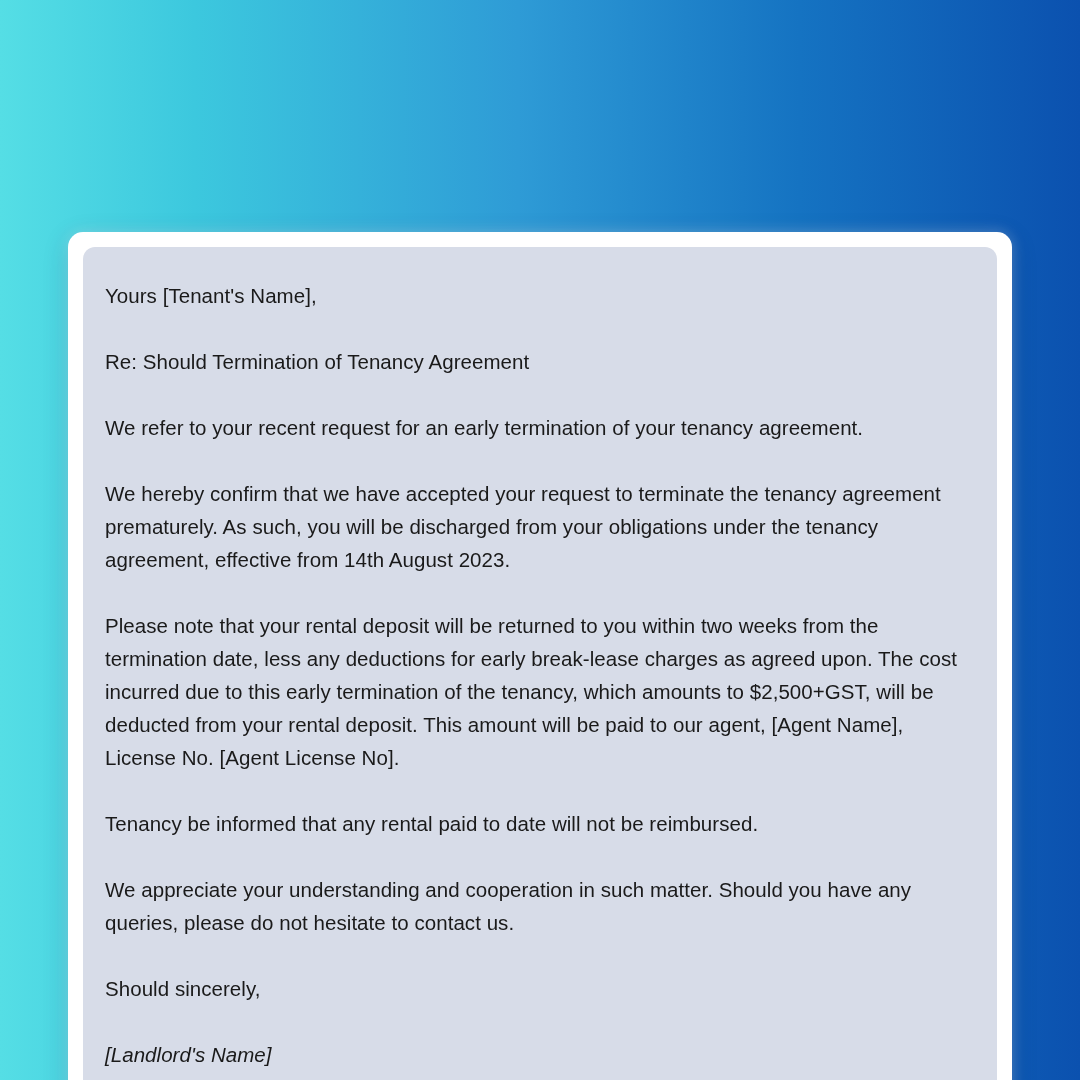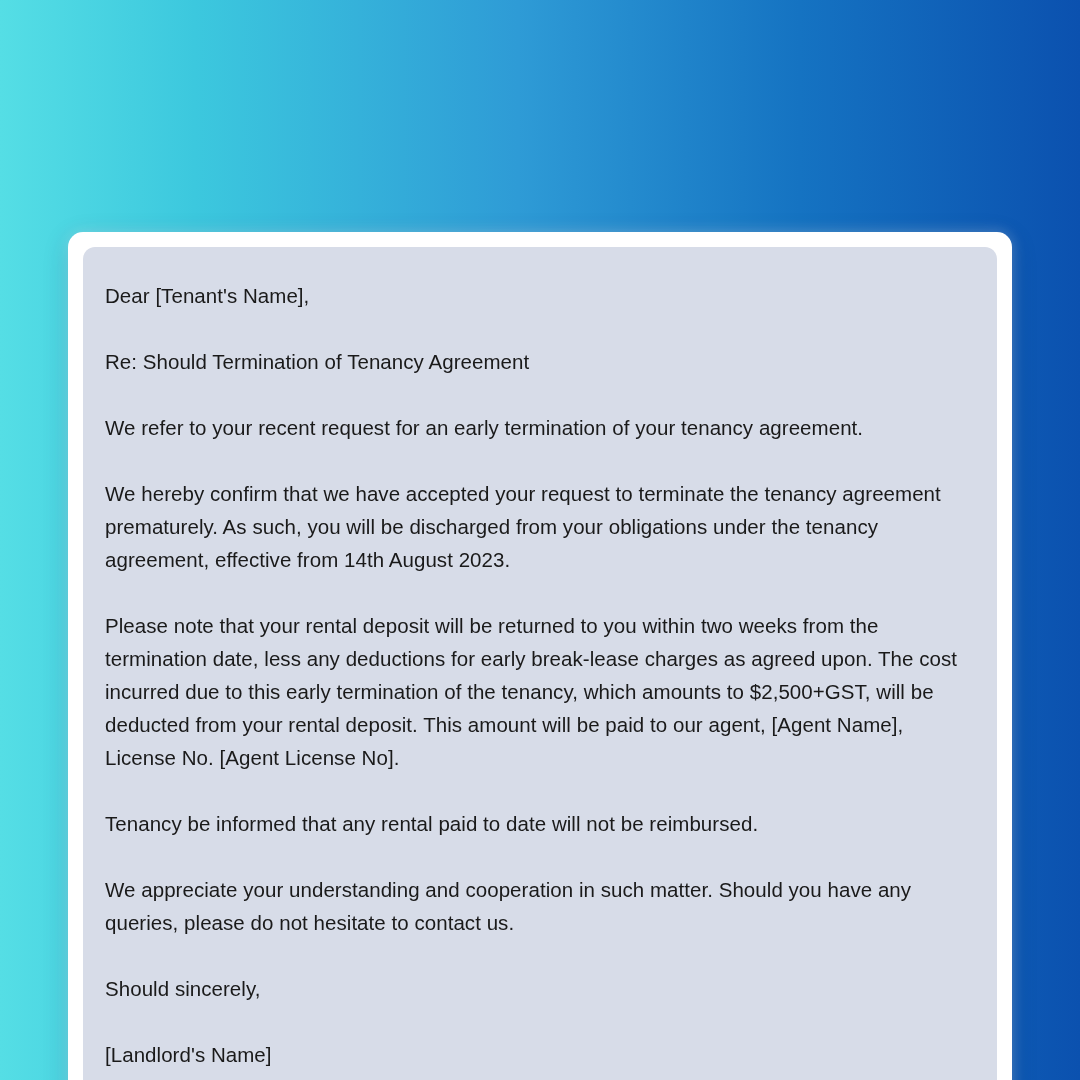--- a/index.html
+++ b/index.html
@@ -51,30 +51,31 @@
     margin-bottom: 33px;
   }
 
   .letter-para:last-child {
     margin-bottom: 0;
   }
 
   
   .sig-line {
     display: block;
+    font-style: italic;
   }
 </style>
 </head>
 <body>
 
 <div id="letter-card">
   <div id="letter-panel">
     <div class="letter-body">
 
-      <p class="letter-para">Dear [Tenant's Name],</p>
+      <p class="letter-para">Yours [Tenant's Name],</p>
 
       <p class="letter-para">Re: Should Termination of Tenancy Agreement</p>
 
       <p class="letter-para">We refer to your recent request for an early termination of your tenancy agreement.</p>
 
       <p class="letter-para">We hereby confirm that we have accepted your request to terminate the tenancy agreement prematurely. As such, you will be discharged from your obligations under the tenancy agreement, effective from 14th August 2023.</p>
 
       <p class="letter-para">Please note that your rental deposit will be returned to you within two weeks from the termination date, less any deductions for early break-lease charges as agreed upon. The cost incurred due to this early termination of the tenancy, which amounts to $2,500+GST, will be deducted from your rental deposit. This amount will be paid to our agent, [Agent Name], License No. [Agent License No].</p>
 
       <p class="letter-para">Tenancy be informed that any rental paid to date will not be reimbursed.</p>

